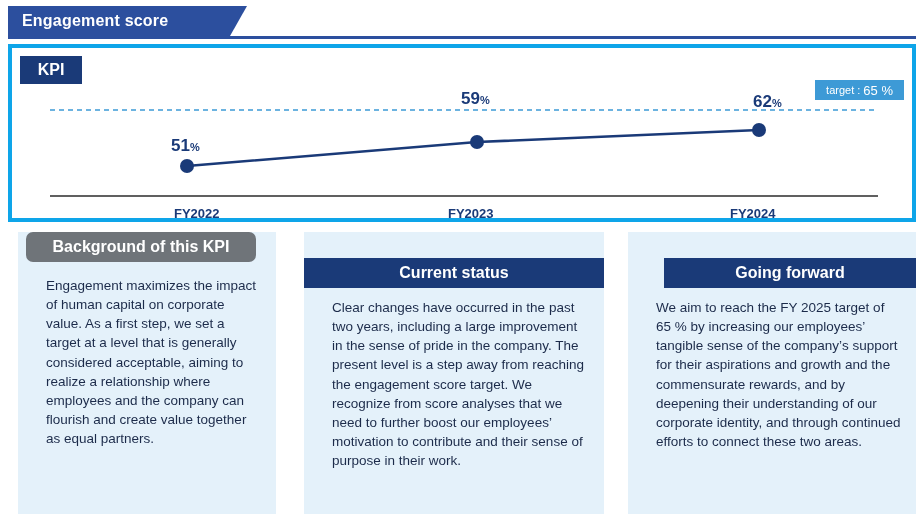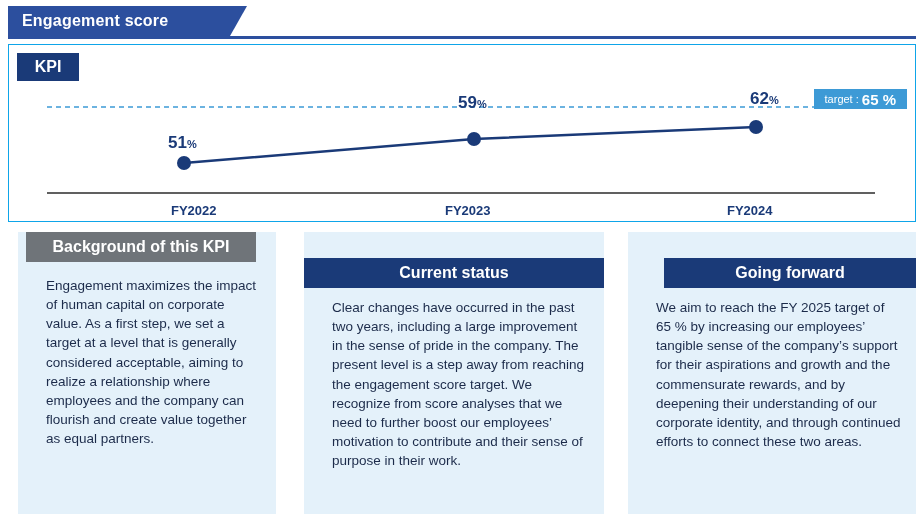--- a/index.html
+++ b/index.html
@@ -58,21 +58,21 @@
     background: #2c4f9e;
   }
 
   
   .chart-panel {
     position: absolute;
     left: 8px;
     top: 44px;
     width: 908px;
     height: 178px;
-    border: 1px solid #0ea5e9;
+    border: 4px solid #0ea5e9;
     box-sizing: border-box;
     background: #ffffff;
   }
   .kpi-badge {
     position: absolute;
     left: 8px;
     top: 8px;
     width: 62px;
     height: 28px;
     background: #1a3a78;
@@ -106,33 +106,33 @@
     width: 904px;
     height: 134px;
   }
   .plot svg {
     display: block;
   }
 
   .target-chip {
     position: absolute;
     right: 8px;
-    top: 44px;
+    top: 32px;
     height: 20px;
     background: #3d9ad6;
     color: #ffffff;
     font-size: 11px;
     display: flex;
     align-items: center;
     padding: 0 11px;
     box-sizing: border-box;
   }
   .target-chip .tval {
-    font-size: 15px;
-    font-weight: bold;
+    font-size: 13px;
+    font-weight: normal;
     margin-left: 3px;
   }
 
   .pt-label {
     position: absolute;
     color: #1a3a78;
     font-weight: bold;
     font-size: 17px;
     white-space: nowrap;
   }
@@ -168,20 +168,21 @@
     align-items: center;
     justify-content: center;
     color: #ffffff;
     font-size: 16px;
     font-weight: bold;
   }
   .head-gray {
     background: #6f7479;
     width: 230px;
     margin-left: 8px;
+    border-radius: 7px;
   }
   .head-blue {
     background: #1a3a78;
   }
   .col-body {
     padding: 10px 14px 8px 28px;
     font-size: 13.5px;
     line-height: 1.42;
     color: #1c2b4a;
   }
@@ -231,21 +232,21 @@
         <polyline points="175,78 465,54 747,42" fill="none" stroke="#1a3a78" stroke-width="2.6"></polyline>
 
         <circle cx="175" cy="78" r="7" fill="#1a3a78"></circle>
         <circle cx="465" cy="54" r="7" fill="#1a3a78"></circle>
         <circle cx="747" cy="42" r="7" fill="#1a3a78"></circle>
       </svg>
 
       <div class="pt-label" style="left:159px; top:48px;">
         <span>51</span><span class="pct">%</span>
       </div>
-      <div class="pt-label" style="left:449px; top:8px;">
+      <div class="pt-label" style="left:449px; top:1px;">
         <span>59</span><span class="pct">%</span>
       </div>
       <div class="pt-label" style="left:741px; top:4px;">
         <span>62</span><span class="pct">%</span>
       </div>
 
       <div class="x-label" style="left:146px; top:118px;padding-left:16px;">FY2022</div>
       <div class="x-label" style="left:436px; top:118px;">FY2023</div>
       <div class="x-label" style="left:718px; top:118px;">FY2024</div>
     </div>

